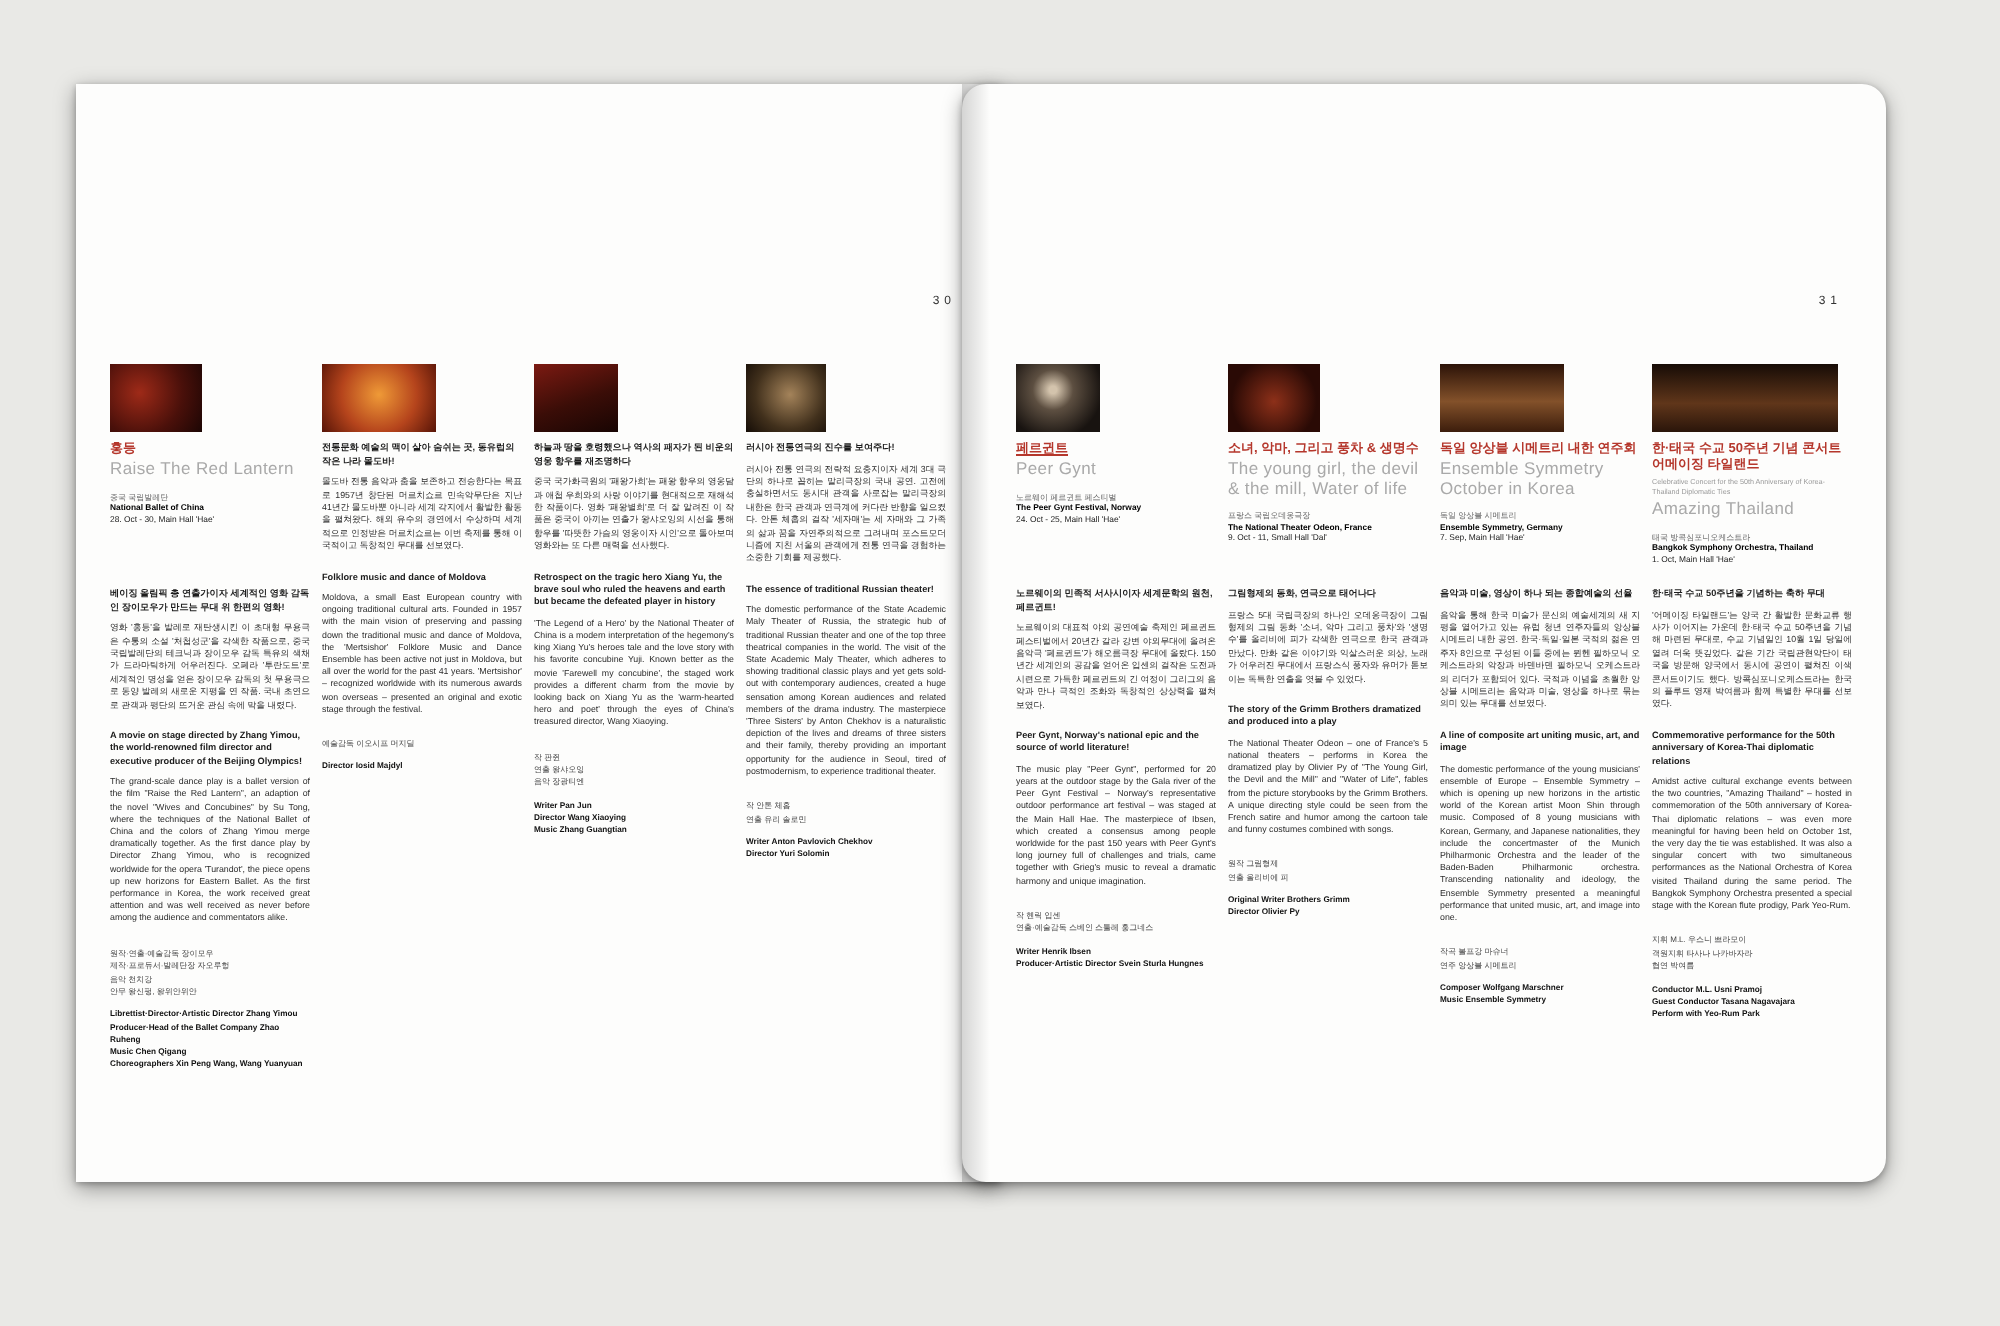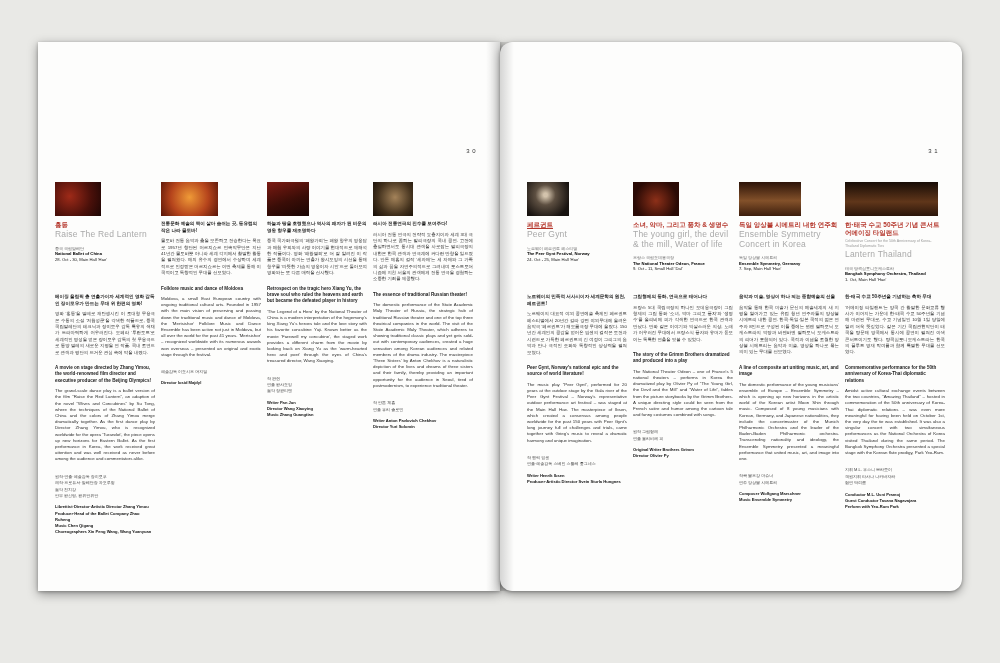--- a/index.html
+++ b/index.html
@@ -11,21 +11,21 @@
     overflow:hidden;
   }
   .spread { position:absolute; inset:0; }
   .page {
     position:absolute; top:10px; height:549px; width:462px;
     background:#fdfdfc;
     box-shadow:0 3px 10px rgba(0,0,0,.38), 0 1px 3px rgba(0,0,0,.25);
     margin-top:32px;
   }
   .page-left  { left:38px; }
-  .page-right { left:500px;border-radius:12px; }
+  .page-right { left:481px;border-radius:12px; }
   .page-left::after, .page-right::before {
     content:""; position:absolute; top:0; bottom:0; width:14px; pointer-events:none;
   }
   .page-left::after  { right:0; background:linear-gradient(to left, rgba(0,0,0,.14), rgba(0,0,0,0)); }
   .page-right::before{ left:0;  background:linear-gradient(to right, rgba(0,0,0,.16), rgba(0,0,0,0)); }
 
   .page-num {
     position:absolute; top:106px; right:22px;
     font-size:6px; letter-spacing:2.5px; color:#333;
   }
@@ -187,21 +187,21 @@
 연출 올리비에 피</div>
         <div class="cr-en">Original Writer  Brothers Grimm
 Director  Olivier Py</div>
       </div>
 
       <div class="col col7">
         <div class="photo p7"></div>
         <div class="head">
           <div class="kr-title">독일 앙상블 시메트리 내한 연주회</div>
 
-          <div class="en-title">Ensemble Symmetry Concert in Korea</div>
+          <div class="en-title">Ensemble Symmetry October in Korea</div>
           <div class="meta">
             <div class="m-kr">독일 앙상블 시메트리</div>
             <div class="m-en">Ensemble Symmetry, Germany</div>
             <div class="m-date">7. Sep, Main Hall 'Hae'</div>
           </div>
         </div>
         <div class="kr-head">음악과 미술, 영상이 하나 되는 종합예술의 선율</div>
         <div class="kr-body">음악을 통해 한국 미술가 문신의 예술세계의 새 지평을 열어가고 있는 유럽 청년 연주자들의 앙상블 시메트리 내한 공연. 한국·독일·일본 국적의 젊은 연주자 8인으로 구성된 이들 중에는 뮌헨 필하모닉 오케스트라의 악장과 바덴바덴 필하모닉 오케스트라의 리더가 포함되어 있다. 국적과 이념을 초월한 앙상블 시메트리는 음악과 미술, 영상을 하나로 묶는 의미 있는 무대를 선보였다.</div>
         <div class="en-head">A line of composite art uniting music, art, and image</div>
         <div class="en-body">The domestic performance of the young musicians' ensemble of Europe – Ensemble Symmetry – which is opening up new horizons in the artistic world of the Korean artist Moon Shin through music. Composed of 8 young musicians with Korean, Germany, and Japanese nationalities, they include the concertmaster of the Munich Philharmonic Orchestra and the leader of the Baden-Baden Philharmonic orchestra. Transcending nationality and ideology, the Ensemble Symmetry presented a meaningful performance that united music, art, and image into one.</div>
@@ -209,21 +209,21 @@
 연주 앙상블 시메트리</div>
         <div class="cr-en">Composer  Wolfgang Marschner
 Music  Ensemble Symmetry</div>
       </div>
 
       <div class="col col8">
         <div class="photo p8"></div>
         <div class="head">
           <div class="kr-title">한·태국 수교 50주년 기념 콘서트 어메이징 타일랜드</div>
           <div class="sub-en">Celebrative Concert for the 50th Anniversary of Korea-Thailand Diplomatic Ties</div>
-          <div class="en-title">Lantern Thailand</div>
+          <div class="en-title">Amazing Thailand</div>
           <div class="meta">
             <div class="m-kr">태국 방콕심포니오케스트라</div>
             <div class="m-en">Bangkok Symphony Orchestra, Thailand</div>
             <div class="m-date">1. Oct, Main Hall 'Hae'</div>
           </div>
         </div>
         <div class="kr-head">한·태국 수교 50주년을 기념하는 축하 무대</div>
         <div class="kr-body">'어메이징 타일랜드'는 양국 간 활발한 문화교류 행사가 이어지는 가운데 한·태국 수교 50주년을 기념해 마련된 무대로, 수교 기념일인 10월 1일 당일에 열려 더욱 뜻깊었다. 같은 기간 국립관현악단이 태국을 방문해 양국에서 동시에 공연이 펼쳐진 이색 콘서트이기도 했다. 방콕심포니오케스트라는 한국의 플루트 영재 박여름과 함께 특별한 무대를 선보였다.</div>
         <div class="en-head">Commemorative performance for the 50th anniversary of Korea-Thai diplomatic relations</div>
         <div class="en-body">Amidst active cultural exchange events between the two countries, "Amazing Thailand" – hosted in commemoration of the 50th anniversary of Korea-Thai diplomatic relations – was even more meaningful for having been held on October 1st, the very day the tie was established. It was also a singular concert with two simultaneous performances as the National Orchestra of Korea visited Thailand during the same period. The Bangkok Symphony Orchestra presented a special stage with the Korean flute prodigy, Park Yeo-Rum.</div>

